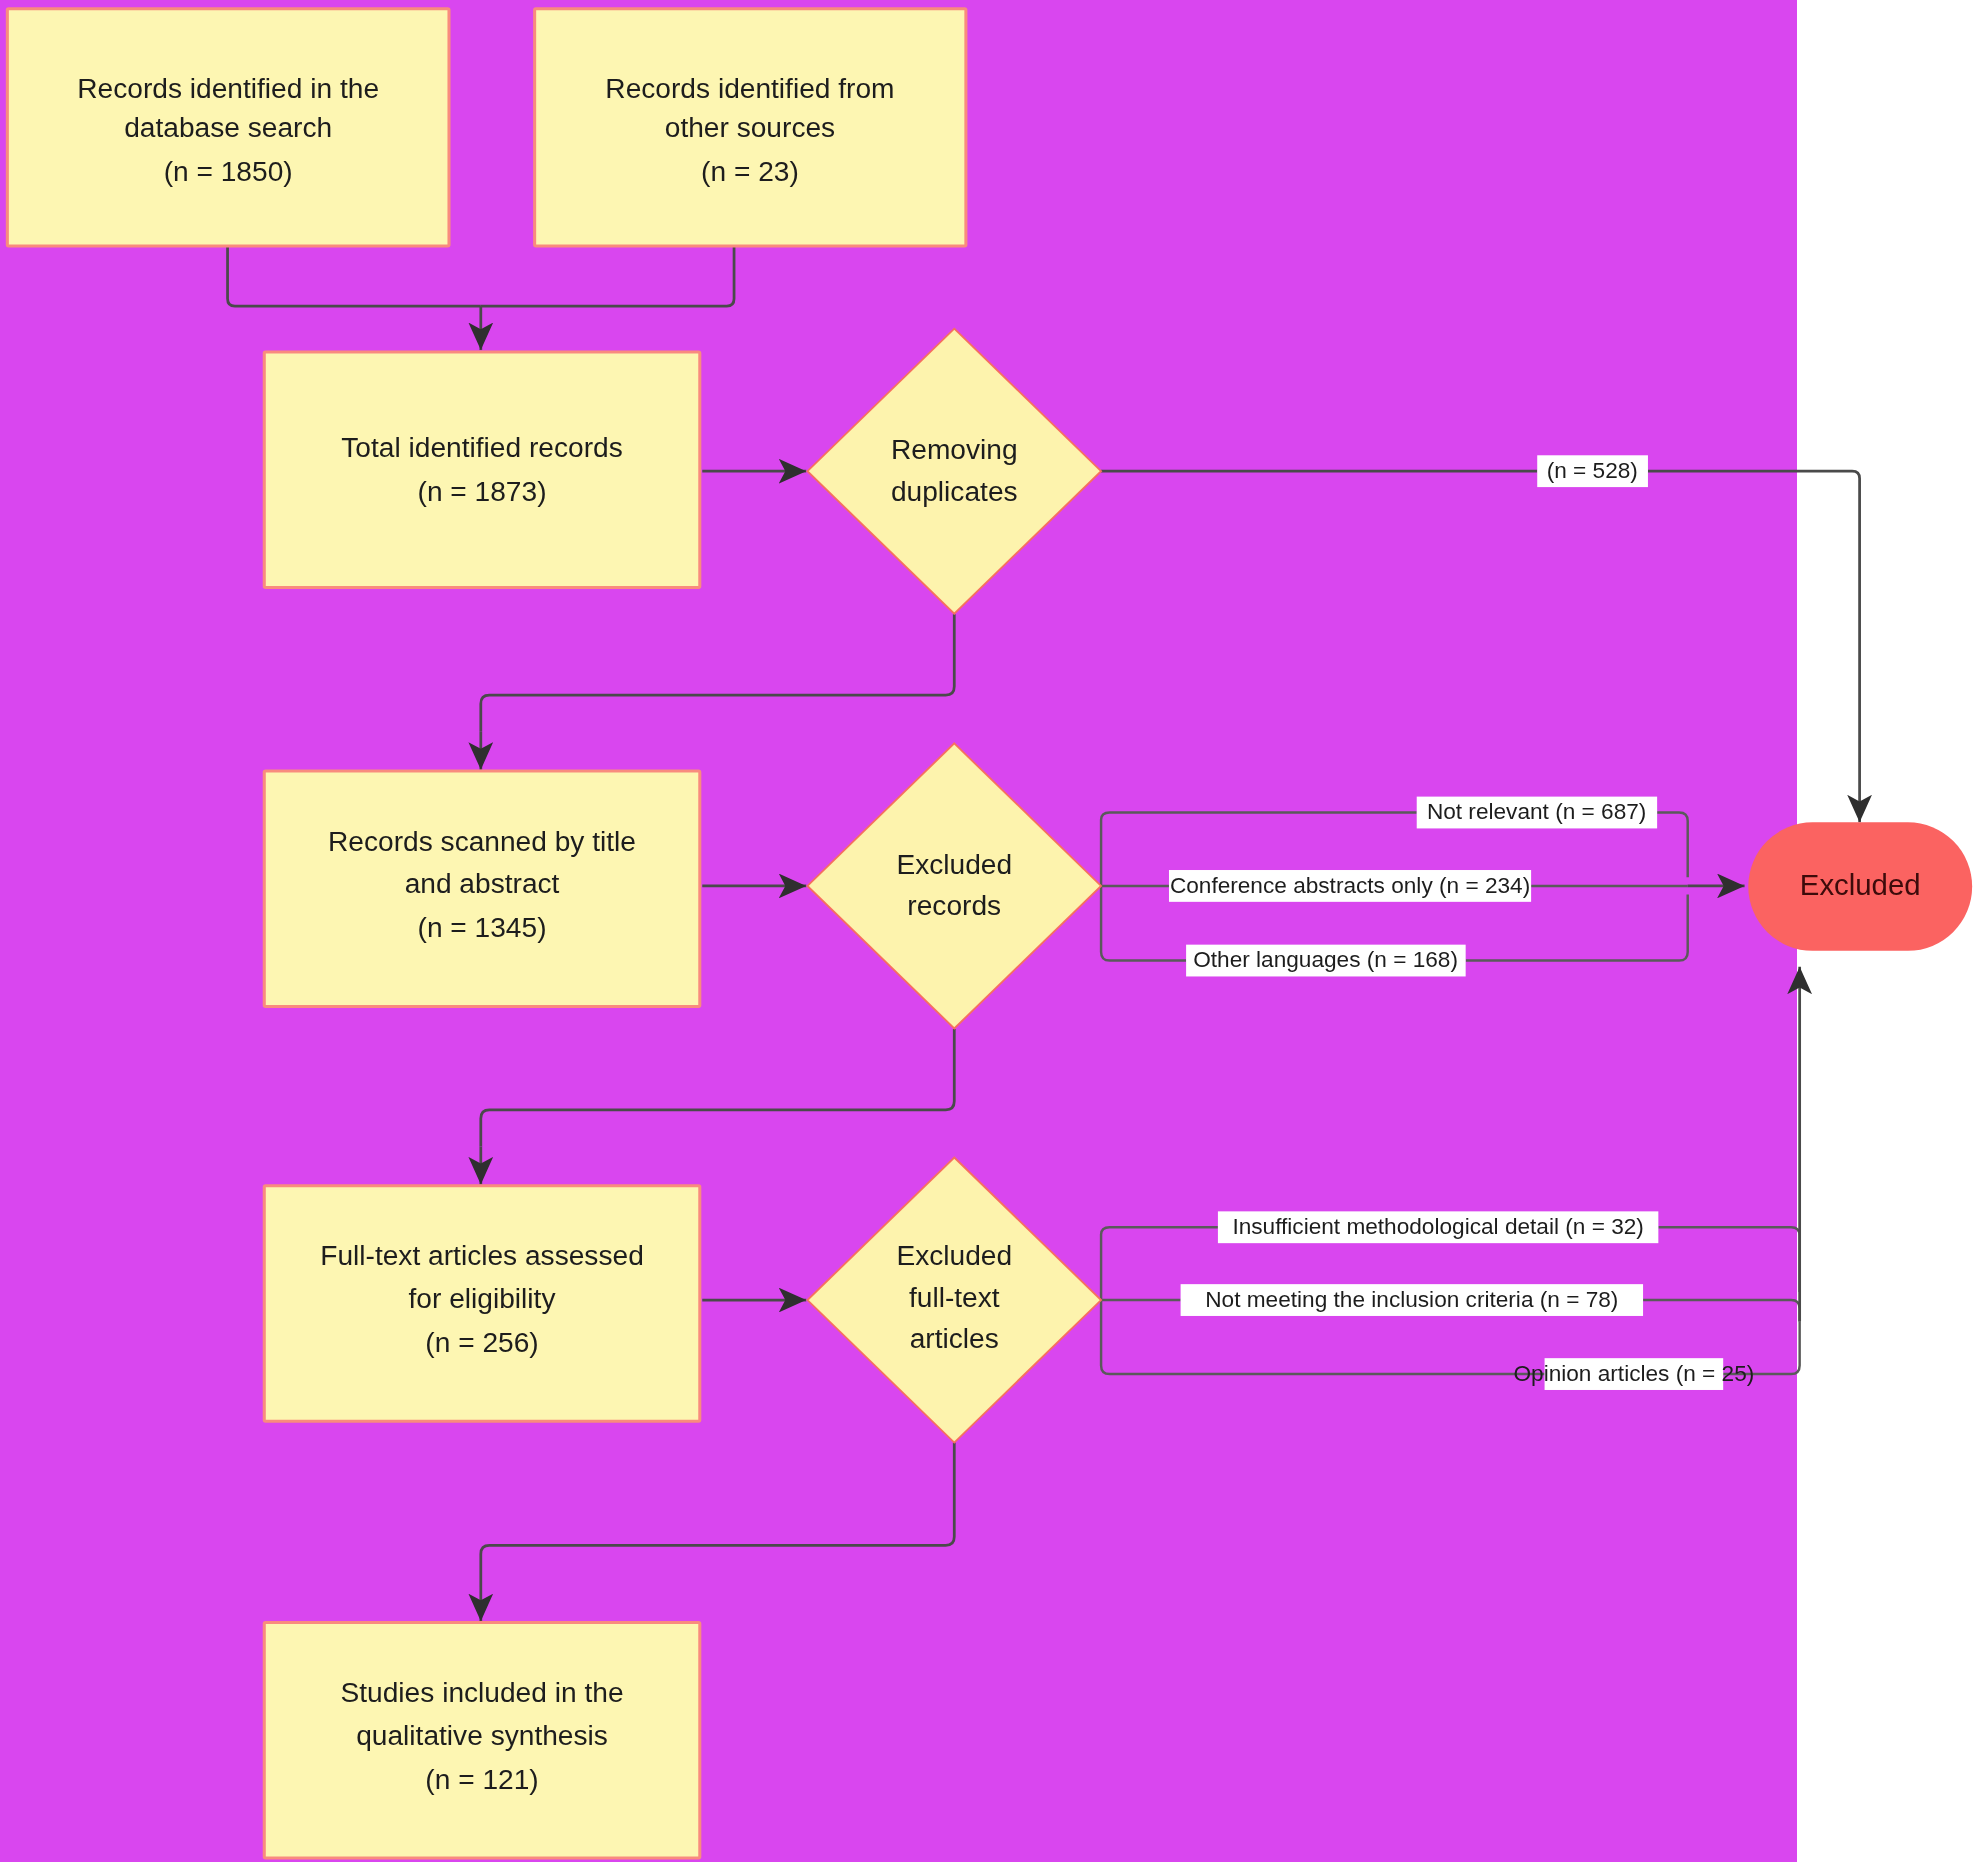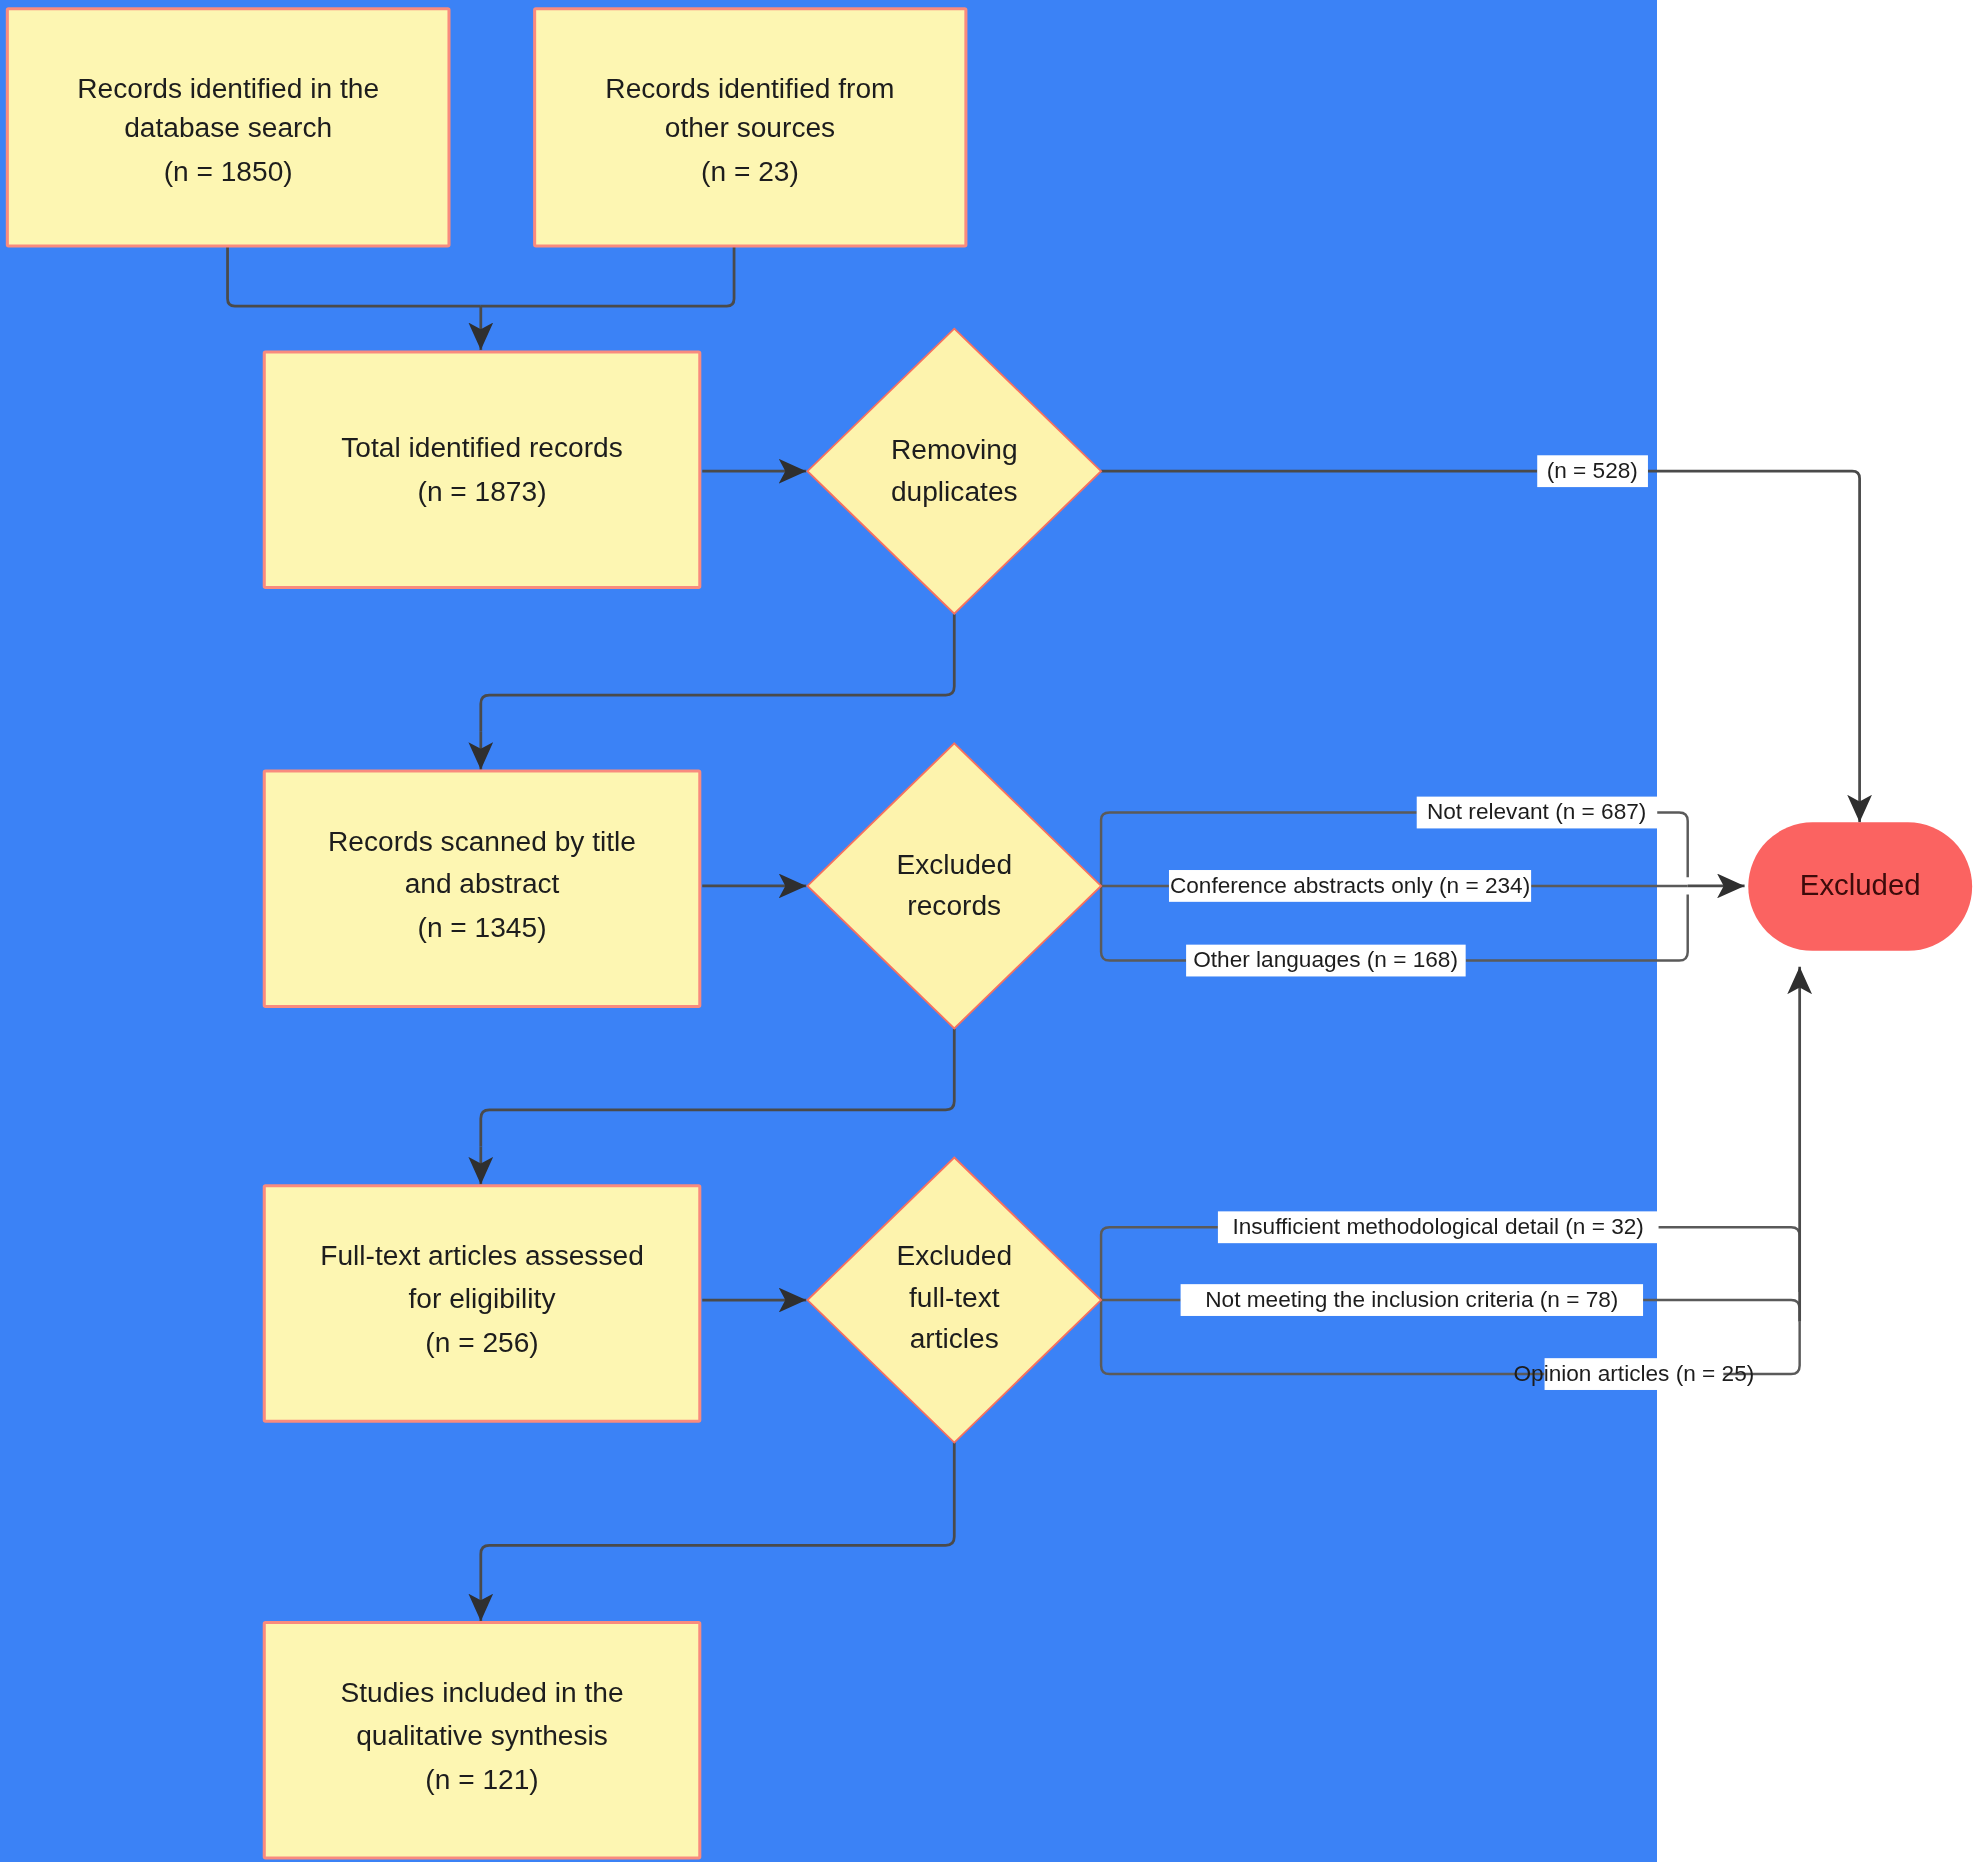--- a/index.html
+++ b/index.html
@@ -8,23 +8,23 @@
     background: #ffffff;
   }
   body {
     width: 1985px;
     height: 1863px;
     font-family: "Liberation Sans", sans-serif;
     overflow: hidden;
   }
   #diagram-root {
     position: relative;
-    width: 1657px;
+    width: 1797px;
     height: 1863px;
-    background: #3b82f6;
+    background: #d946ef;
   }
   svg.flow {
     display: block;
     width: 1985px;
     height: 1863px;
   }
   .node-box {
     fill: #fdf6b2;
     stroke: #f98b7e;
     stroke-width: 5;

